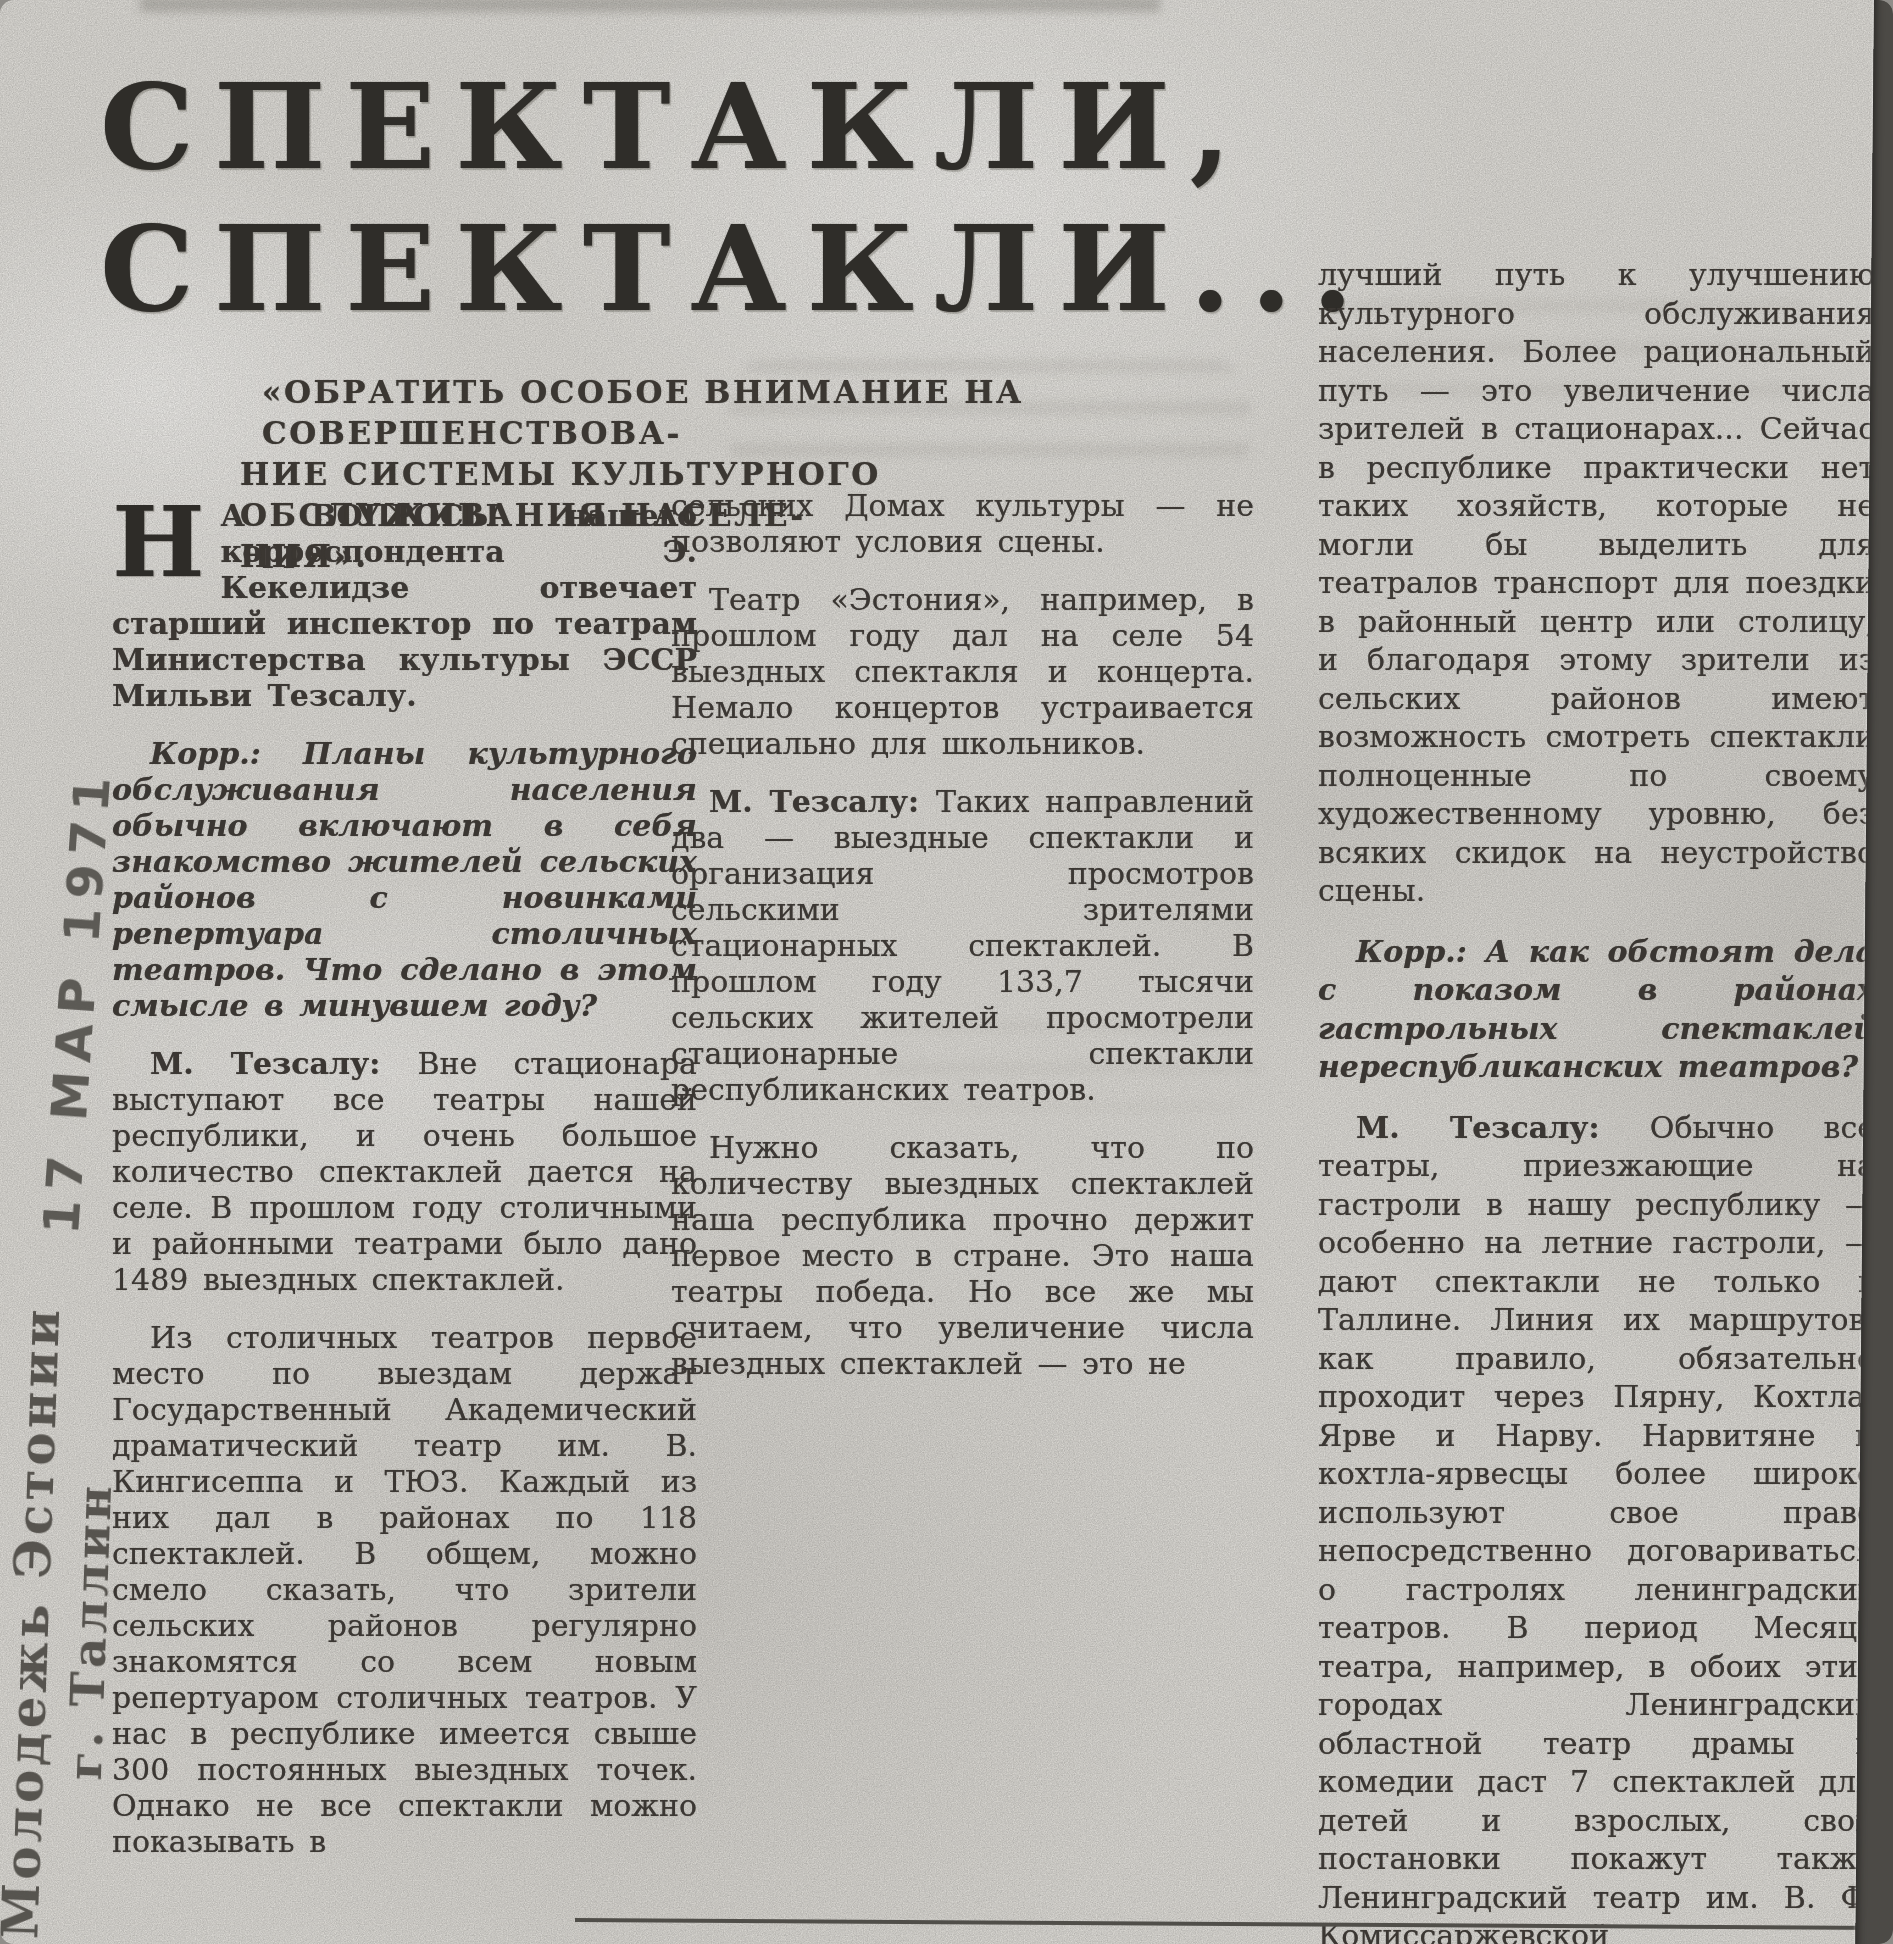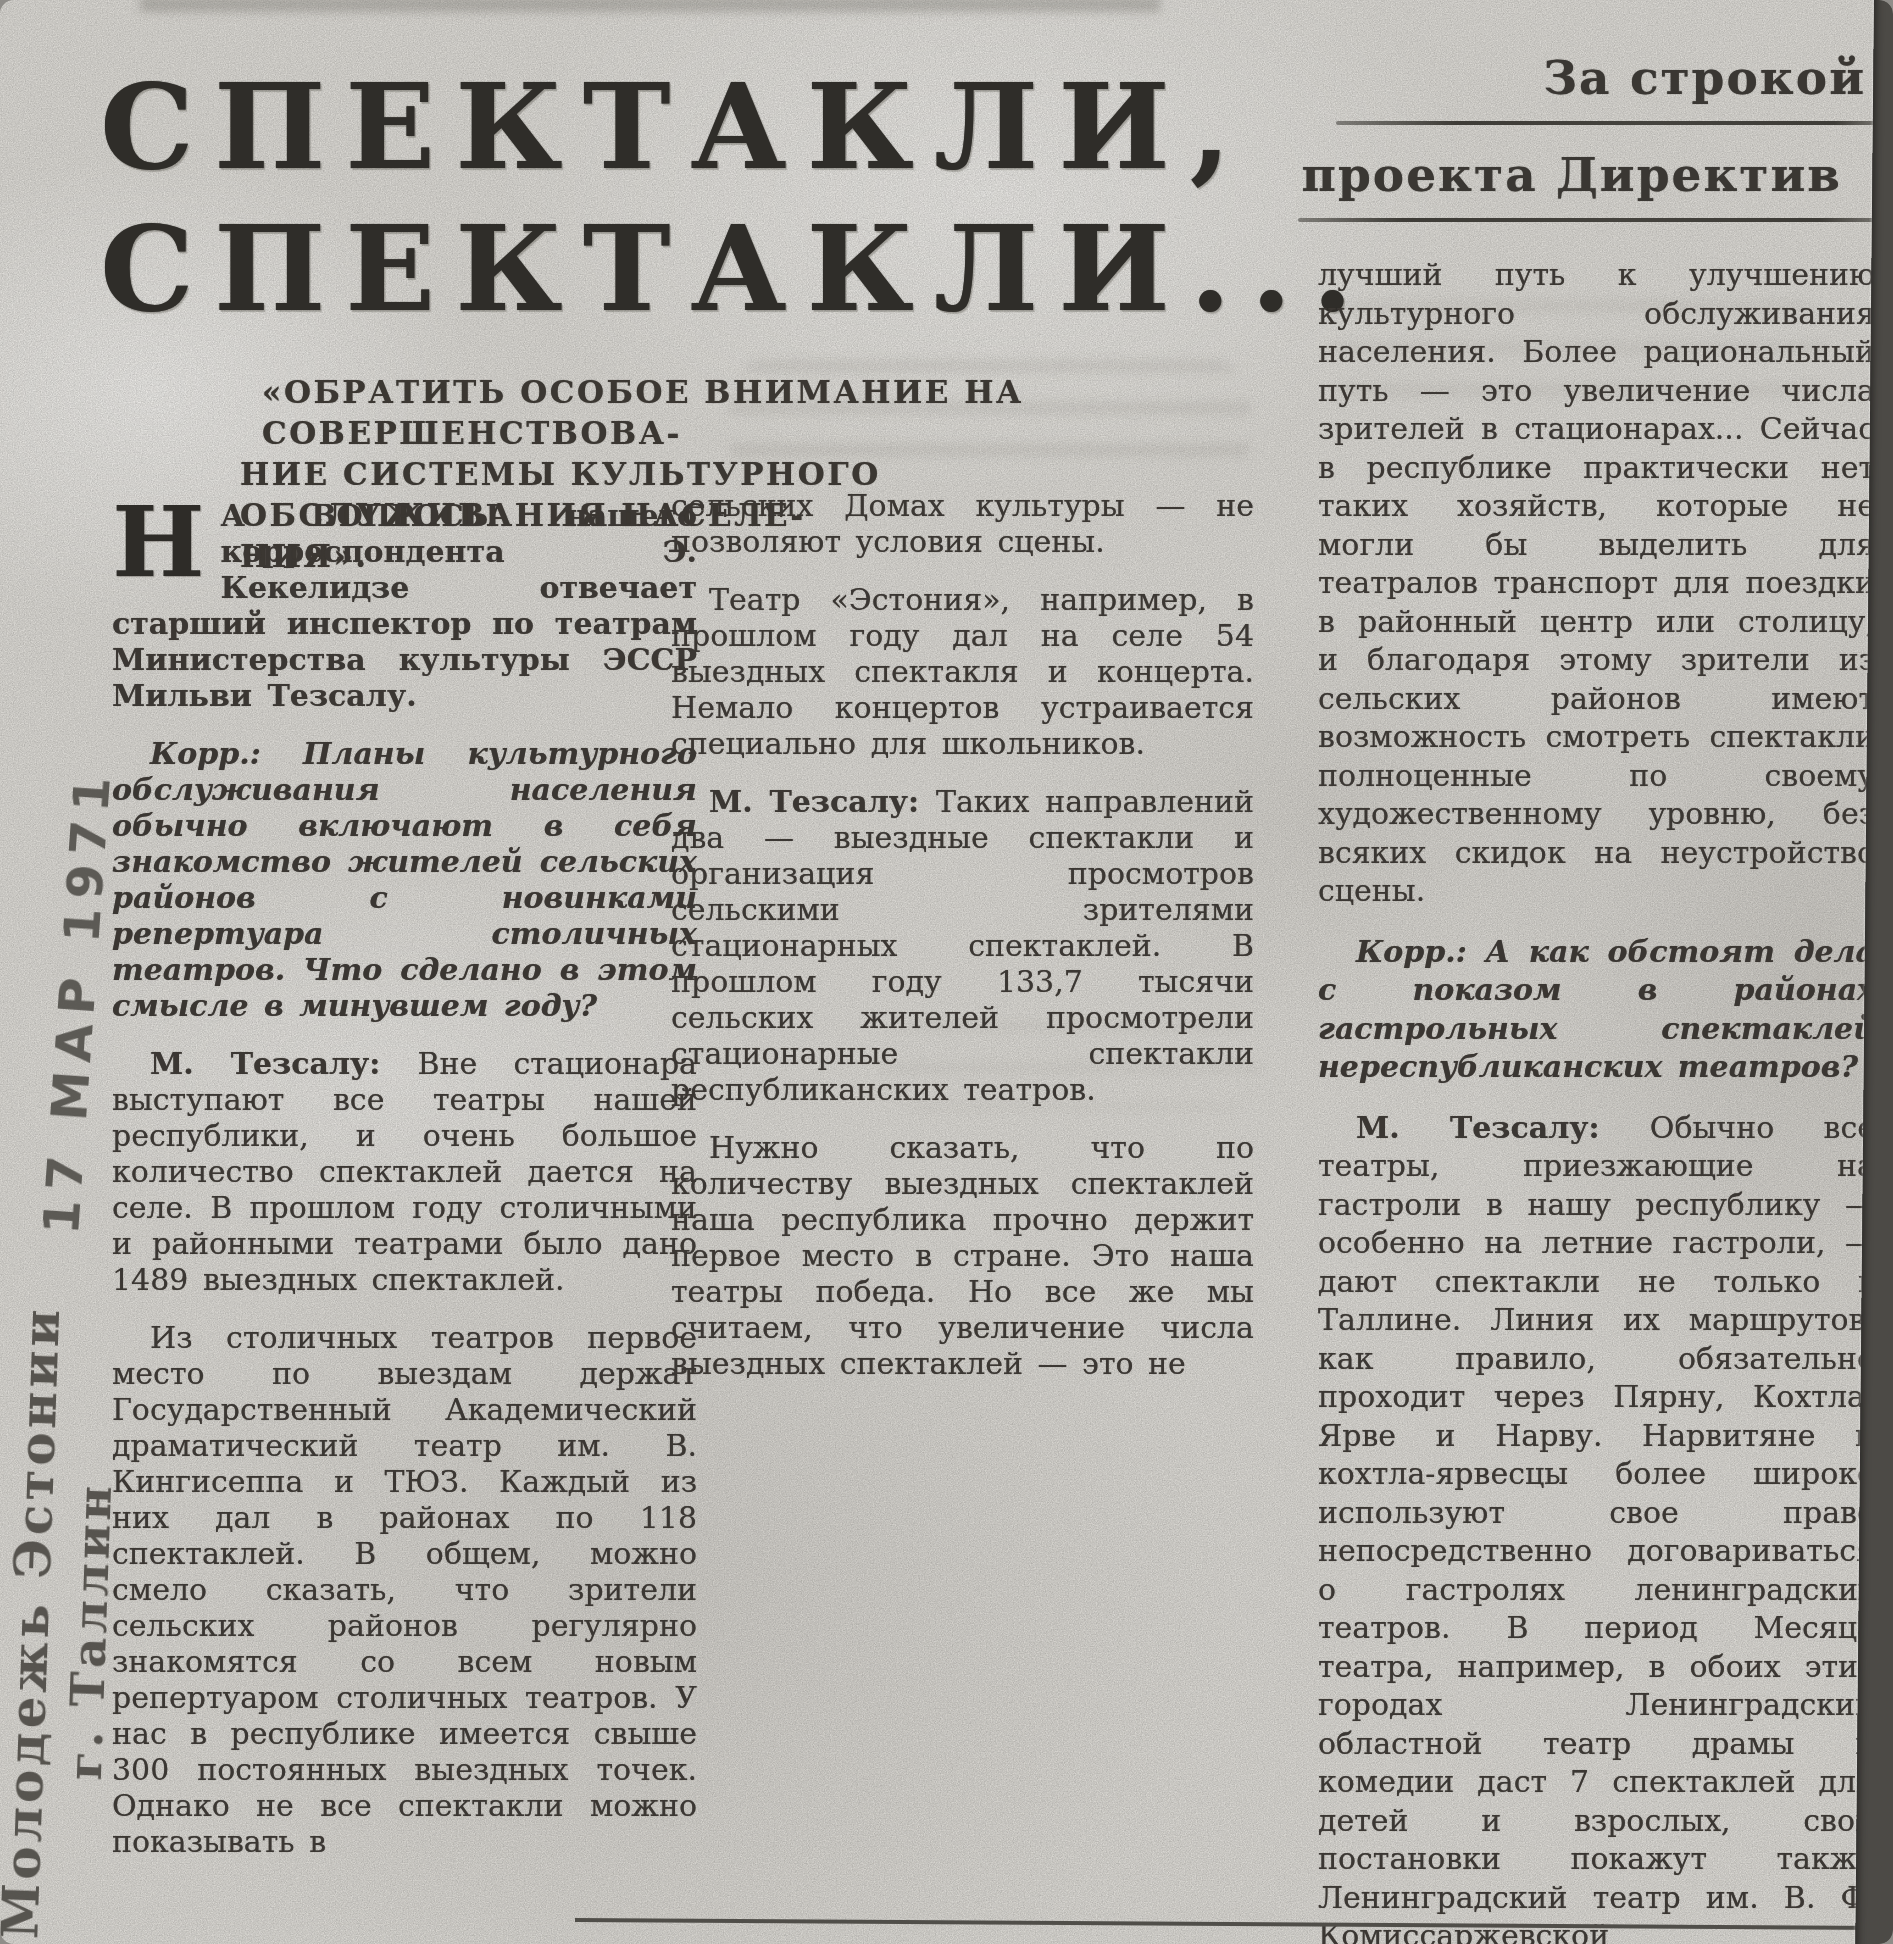--- a/index.html
+++ b/index.html
@@ -108,26 +108,20 @@
   <div class="top-band"></div>
   <div class="smudge smudge-stripes" style="left:730px;top:360px;width:520px;height:120px;"></div>
   <div class="smudge smudge-stripes" style="left:1330px;top:300px;width:500px;height:110px;opacity:.35;"></div>
   <div class="smudge smudge-stripes" style="left:880px;top:1020px;width:380px;height:90px;opacity:.22;"></div>
 
   <div class="headline">
     <div>СПЕКТАКЛИ,</div>
     <div>СПЕКТАКЛИ...</div>
   </div>
 
-  <div class="masthead">
-    <div class="m1">За строкой</div>
-    <div class="rule1"></div>
-    <div class="m2">проекта Директив</div>
-    <div class="rule2"></div>
-  </div>
 
   <div class="epigraph">
     <div class="l1">«ОБРАТИТЬ ОСОБОЕ ВНИМАНИЕ НА СОВЕРШЕНСТВОВА-</div>
     <div>НИЕ СИСТЕМЫ КУЛЬТУРНОГО ОБСЛУЖИВАНИЯ НАСЕЛЕ-</div>
     <div>НИЯ».</div>
   </div>
 
   <div class="col col1">
       <p class="para lead-bold"><span class="dropcap">Н</span>А ВОПРОСЫ нашего корреспондента Э. Кекелидзе отвечает старший инспектор по театрам Министерства культуры ЭССР Мильви Тезсалу.</p>
       <p class="para q"><span class="lead">Корр.: </span>Планы культурного обслуживания населения обычно включают в себя знакомство жителей сельских районов с новинками репертуара столичных театров. Что сделано в этом смысле в минувшем году?</p>

